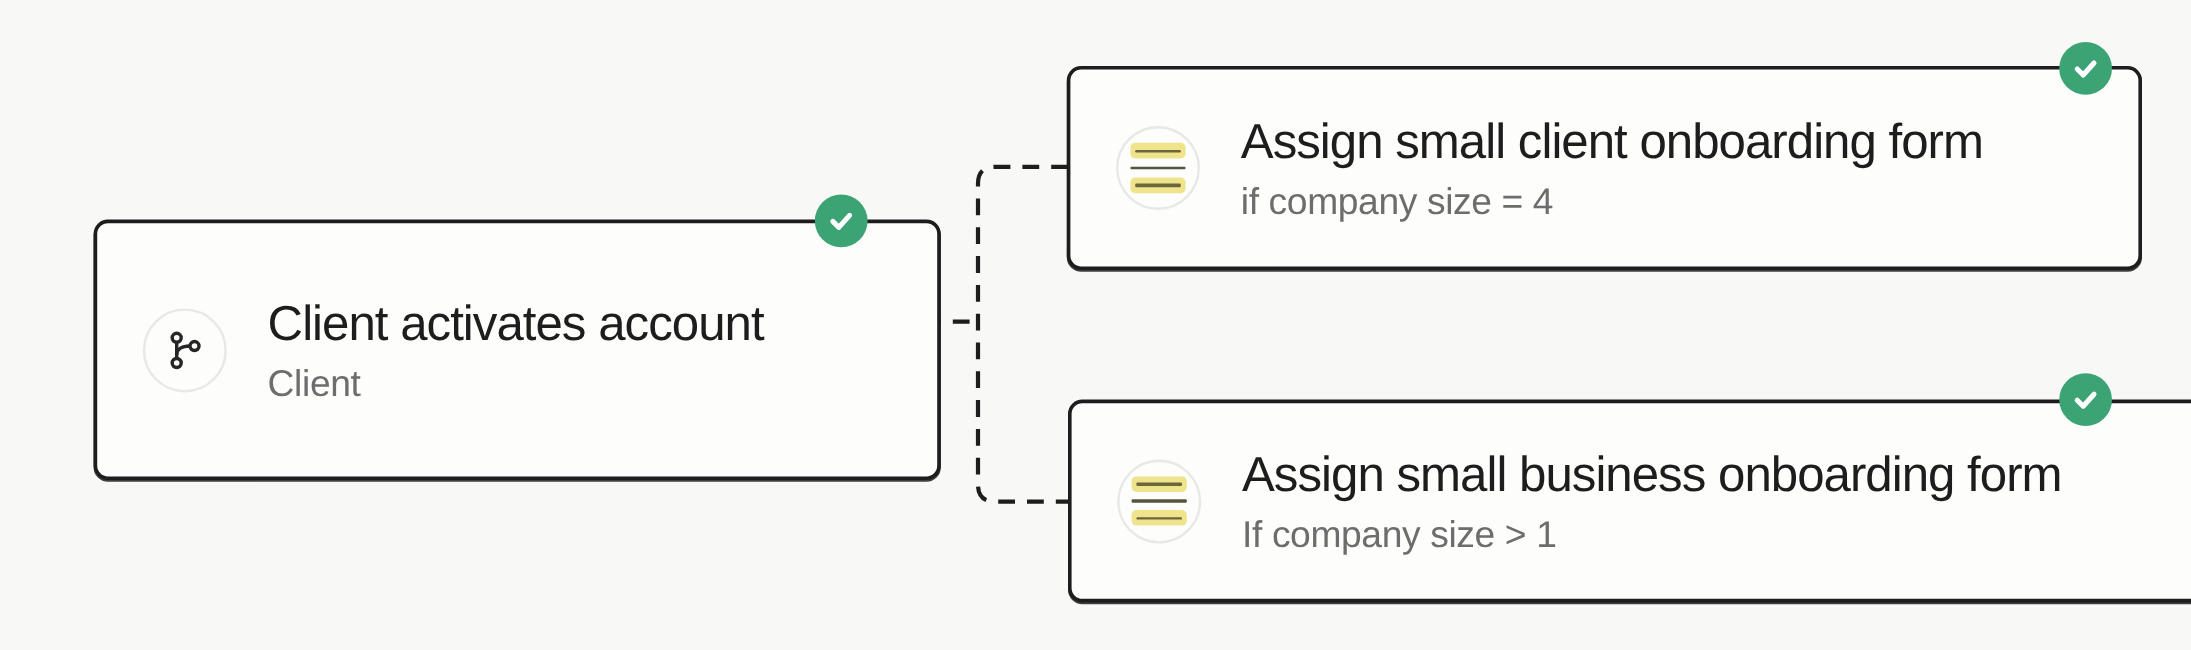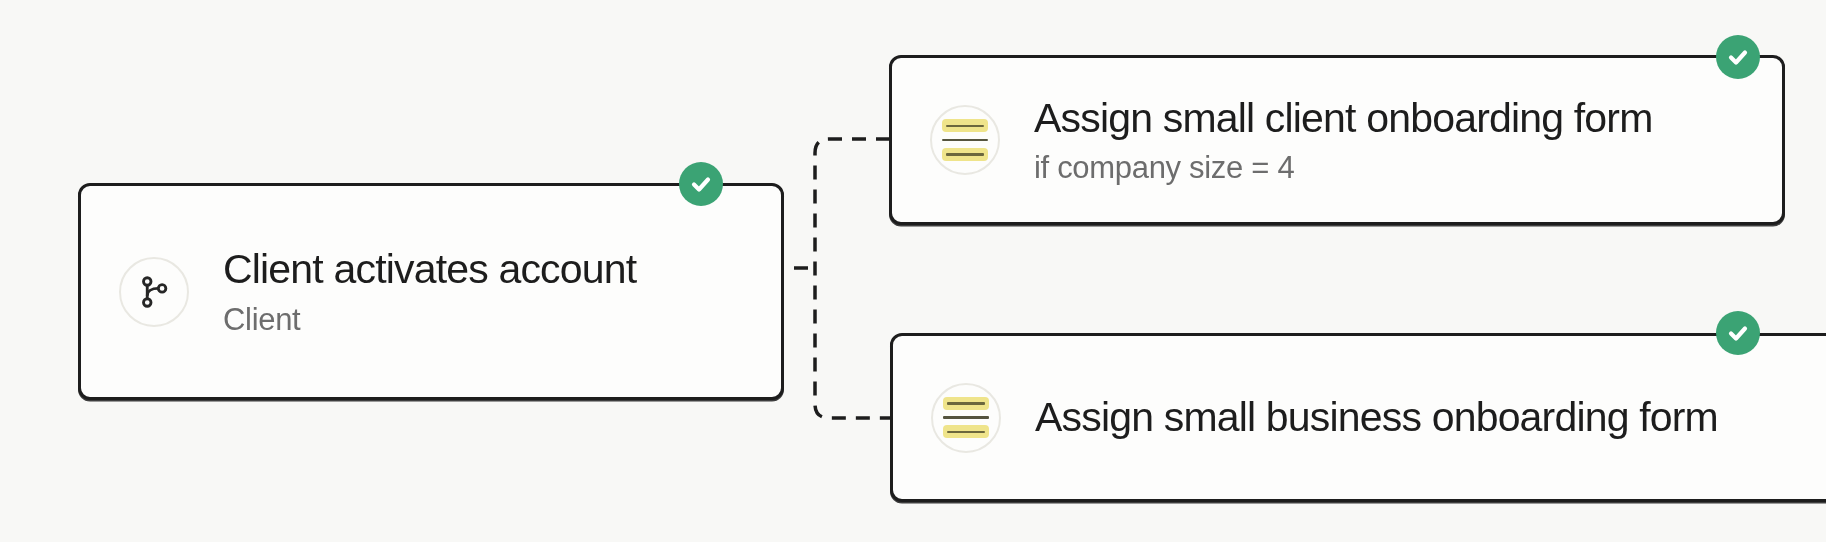--- a/index.html
+++ b/index.html
@@ -139,19 +139,20 @@
 <div class="node node-branch-bottom">
   <div class="icon-circle">
     <div class="form-lines">
       <div class="hl-bar"></div>
       <div class="mid-line"></div>
       <div class="hl-bar"></div>
     </div>
   </div>
   <div class="node-text">
     <div class="node-title">Assign small business onboarding form</div>
+    <div class="node-subtitle">If company size &gt; 1</div>
   </div>
 </div>
 <div class="status-badge badge-branch-bottom">
   <svg class="check-svg" viewBox="0 0 26 26">
     <polyline points="6,13.5 11,18.5 20,8.5"></polyline>
   </svg>
 </div>
 
 </body></html>

